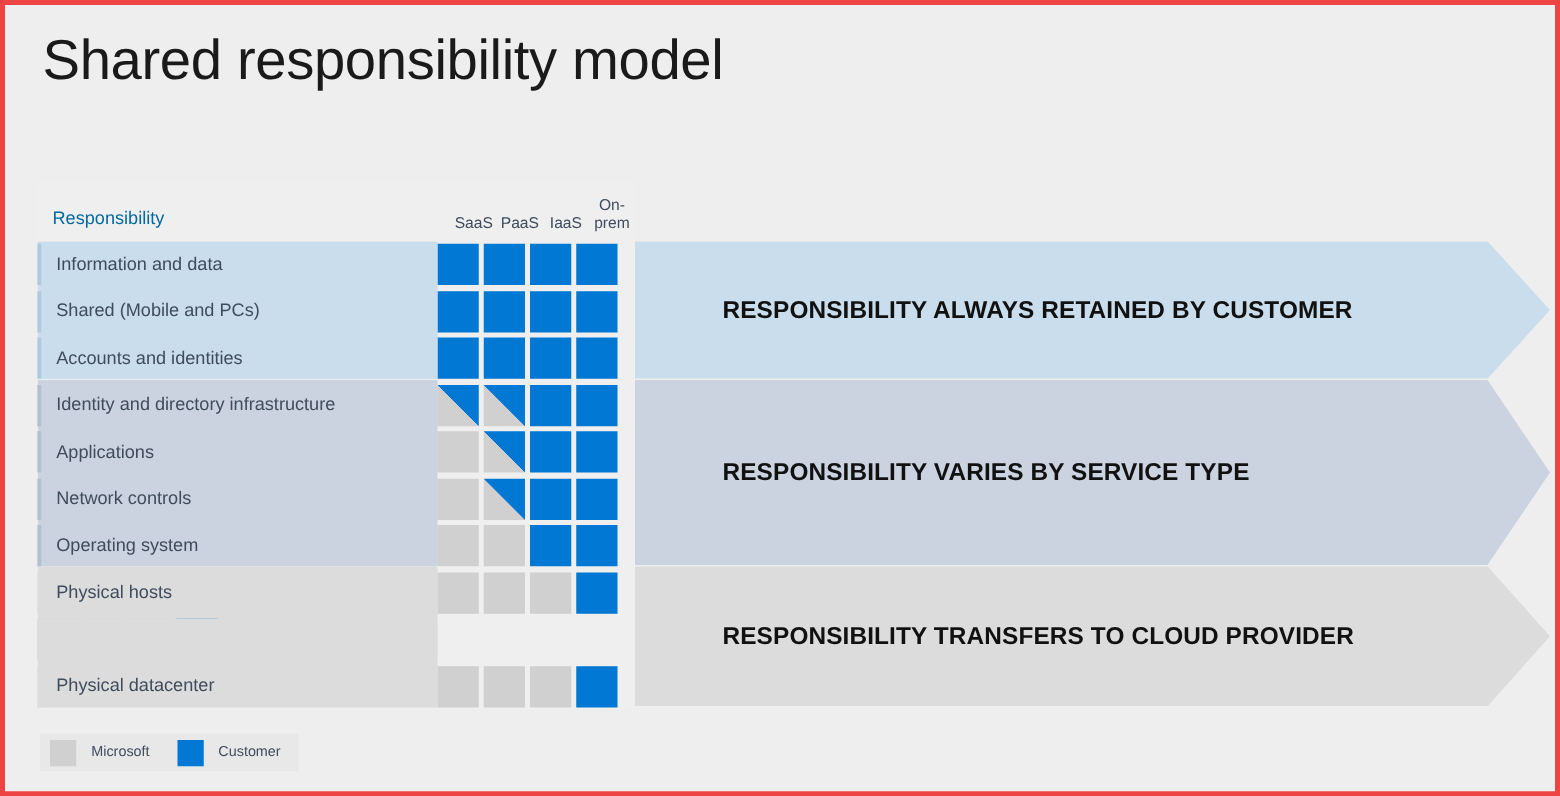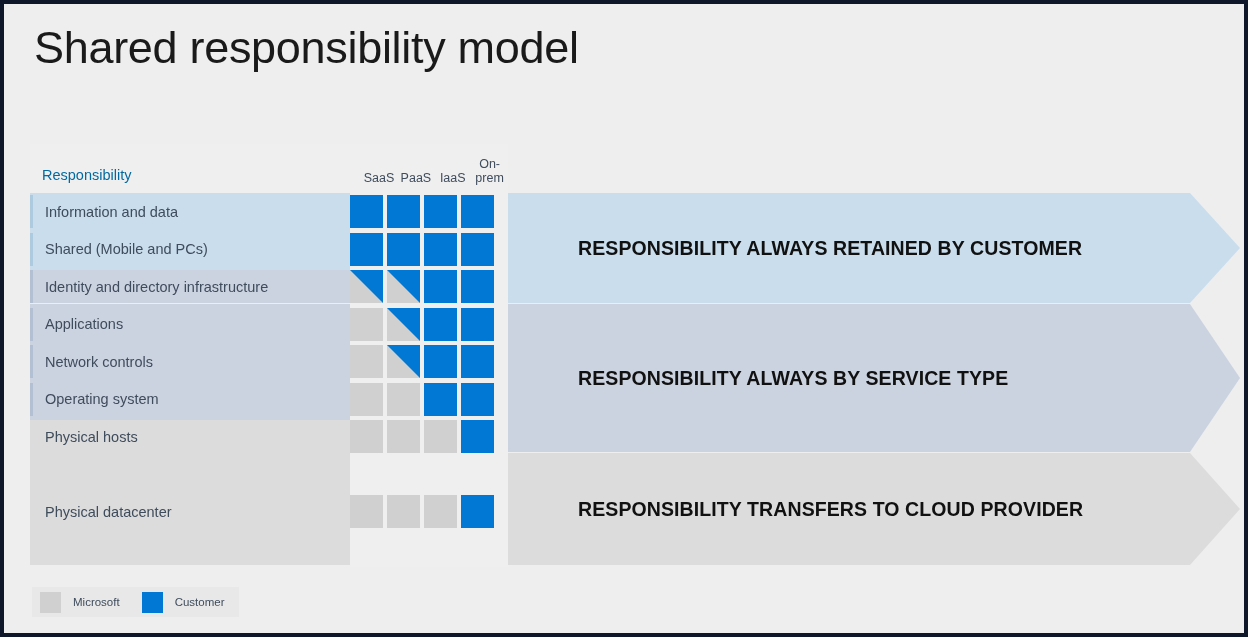--- a/index.html
+++ b/index.html
@@ -12,21 +12,21 @@
     background: #ffffff;
     font-family: "Liberation Sans", sans-serif;
     overflow: hidden;
   }
   #slide {
     position: relative;
     width: 1248px;
     height: 637px;
     background: #eeeeee;
     box-sizing: border-box;
-    border: 4px solid #0f172a;
+    border: 4px solid #ef4444;
     overflow: hidden;
   }
 
   
   #title {
     position: absolute;
     left: 30px;
     top: 14px;
     font-size: 45px;
     font-weight: 400;
@@ -209,21 +209,21 @@
 <div id="slide">
 
   <div id="title">Shared responsibility model</div>
 
   <div class="banner" id="banner-1">
     <div class="banner-shape" style="background: rgb(201, 221, 237);"></div>
     <div class="banner-label">RESPONSIBILITY ALWAYS RETAINED BY CUSTOMER</div>
   </div>
   <div class="banner" id="banner-2">
     <div class="banner-shape" style="background: rgb(204, 211, 224);"></div>
-    <div class="banner-label">RESPONSIBILITY ALWAYS BY SERVICE TYPE</div>
+    <div class="banner-label">RESPONSIBILITY VARIES BY SERVICE TYPE</div>
   </div>
   <div class="banner" id="banner-3">
     <div class="banner-shape" style="background: rgb(220, 220, 220);"></div>
     <div class="banner-label">RESPONSIBILITY TRANSFERS TO CLOUD PROVIDER</div>
   </div>
 
   <div id="cellbg"></div>
 
   <div id="table">
     <div class="thead">
@@ -249,20 +249,30 @@
           <div class="cells">
             <div class="cell cust"></div>
             <div class="cell cust"></div>
             <div class="cell cust"></div>
             <div class="cell cust"></div>
           </div>
         </div>
         <div class="trow grp-a">
           <div class="rowstrip"></div>
           <div class="tlabel">Shared (Mobile and PCs)</div>
+          <div class="cells">
+            <div class="cell cust"></div>
+            <div class="cell cust"></div>
+            <div class="cell cust"></div>
+            <div class="cell cust"></div>
+          </div>
+        </div>
+        <div class="trow grp-a">
+          <div class="rowstrip"></div>
+          <div class="tlabel">Accounts and identities</div>
           <div class="cells">
             <div class="cell cust"></div>
             <div class="cell cust"></div>
             <div class="cell cust"></div>
             <div class="cell cust"></div>
           </div>
         </div>
         <div class="trow grp-b">
           <div class="rowstrip"></div>
           <div class="tlabel">Identity and directory infrastructure</div>

